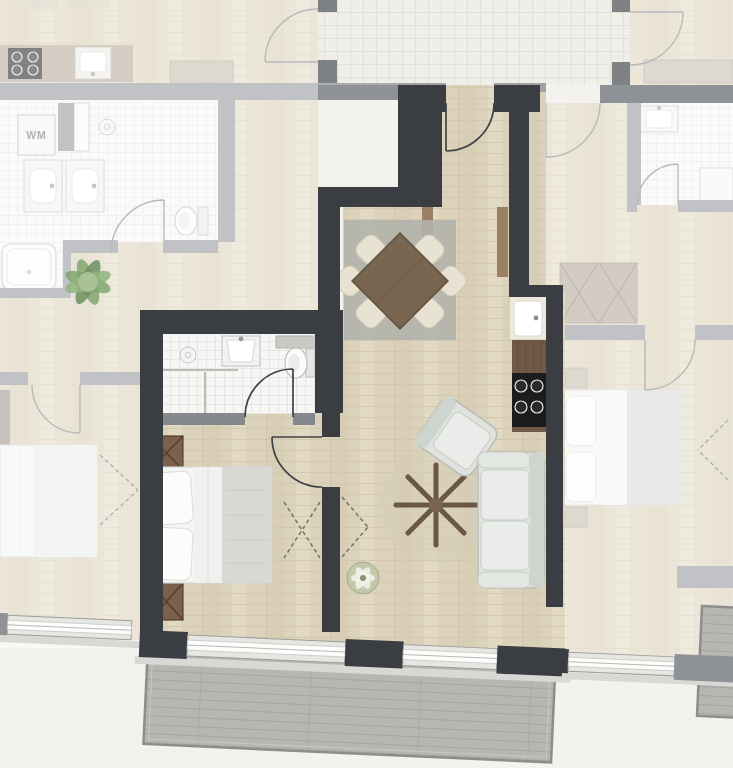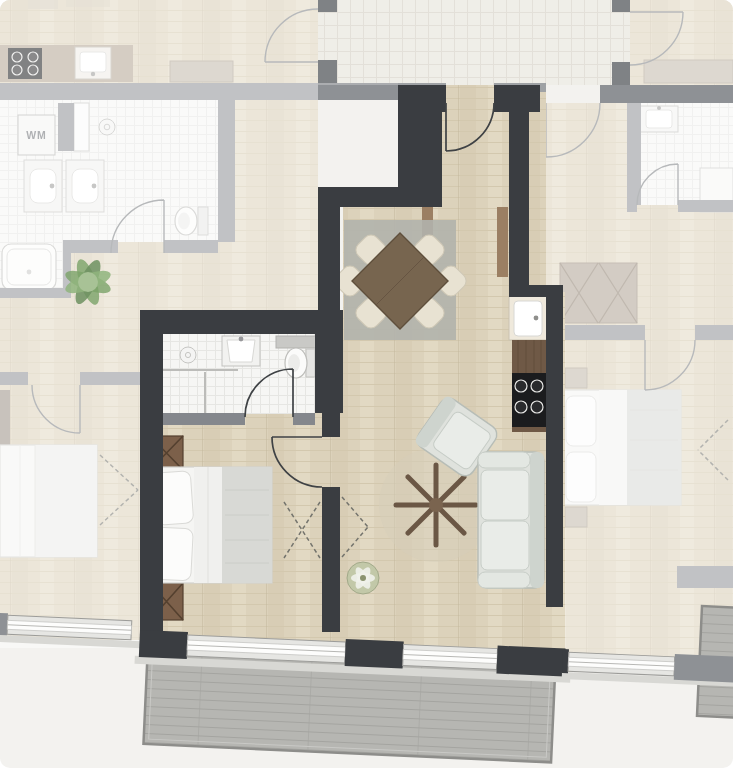--- a/index.html
+++ b/index.html
@@ -1,17 +1,17 @@
 <!DOCTYPE html>
 <html style="--background: #f3f2ef; --wall-main: #3a3d41; --wall-neighbor: #8e9195; --wall-interior: #84878c; --wall-cap: #9fa2a5; --floor-wood: #dcd2bb; --tile: #f6f6f4; --tile-line: #e6e6e3; --corridor-tile: #eae8e0; --corridor-line: #d9d6cc; --deck: #b6b6b2; --deck-line: #a4a4a0; --deck-border: #8d8d8a; --sill: #d8d8d4; --window-glass: #fdfdfc; --window-frame: #e6e6e3; --rug: #b1b3ac; --rug-round: #d6cdb9; --table-wood: #77654f; --chair: #e8e2d2; --sofa: #dfe2dd; --sofa-stroke: #b7bdb7; --cushion: #e9ece8; --counter-wood: #6f5946; --hob: #1b1c1e; --fixture: #fbfbfa; --fixture-stroke: #bdbdba; --bed-white: #f5f5f3; --bed-blanket: #d8d9d5; --nightstand: #7c604a; --plant: #7ba268; --fade: rgba(255,255,255,0.45); --door-main: #3f4245; --door-neighbor: #7d8084; --dash: #74746d; --console-wood: #9b7f63; --sideboard: #c2b8a9;"><head>
 <meta charset="utf-8">
 <style>
   html,body{margin:0;padding:0;background:#fff;}
   #stage{position:relative;width:733px;height:768px;overflow:hidden;
-         font-family:"Liberation Sans", sans-serif;border-radius:10px;}
+         font-family:"Liberation Sans", sans-serif;}
   svg{display:block}
   .bg{fill:var(--background)}
   .wallM{fill:var(--wall-main)}
   .wallN{fill:var(--wall-neighbor)}
   .wallI{fill:var(--wall-interior)}
   .wallCap{fill:var(--wall-cap)}
   .pw-base{fill:var(--floor-wood)}
   .pt-base{fill:var(--tile)}
   .pt-line{fill:var(--tile-line)}
   .pc-base{fill:var(--corridor-tile)}

